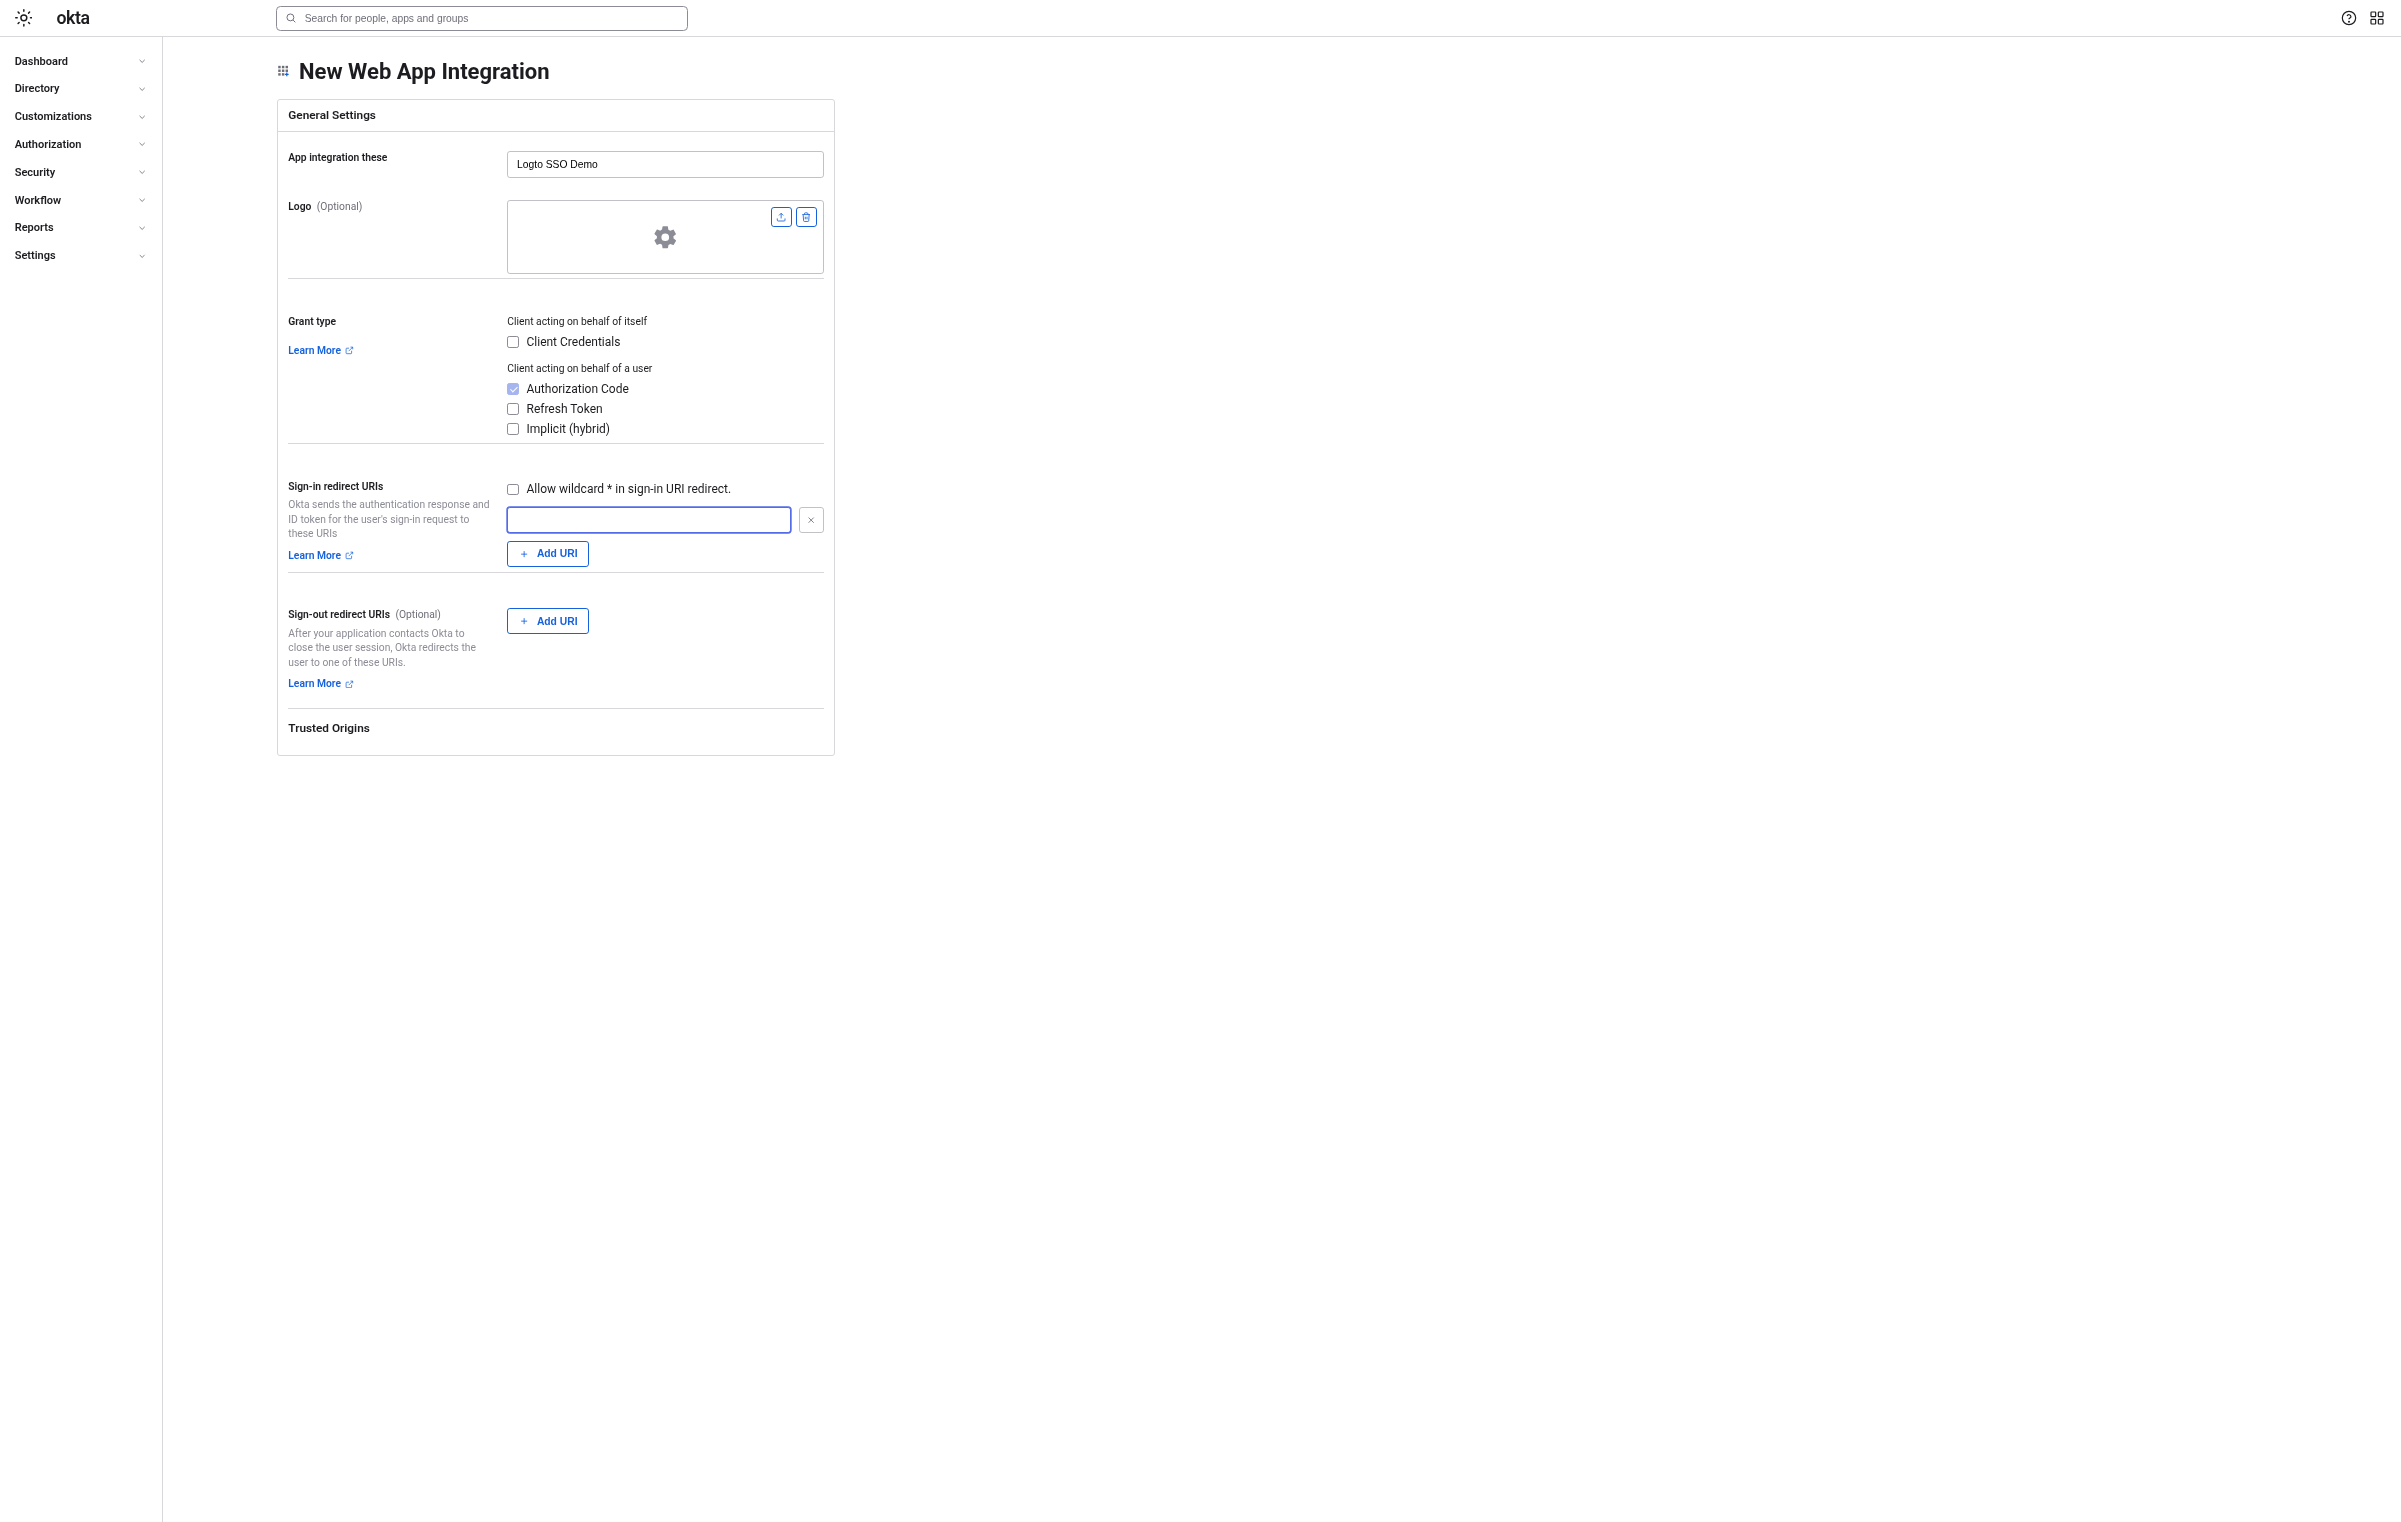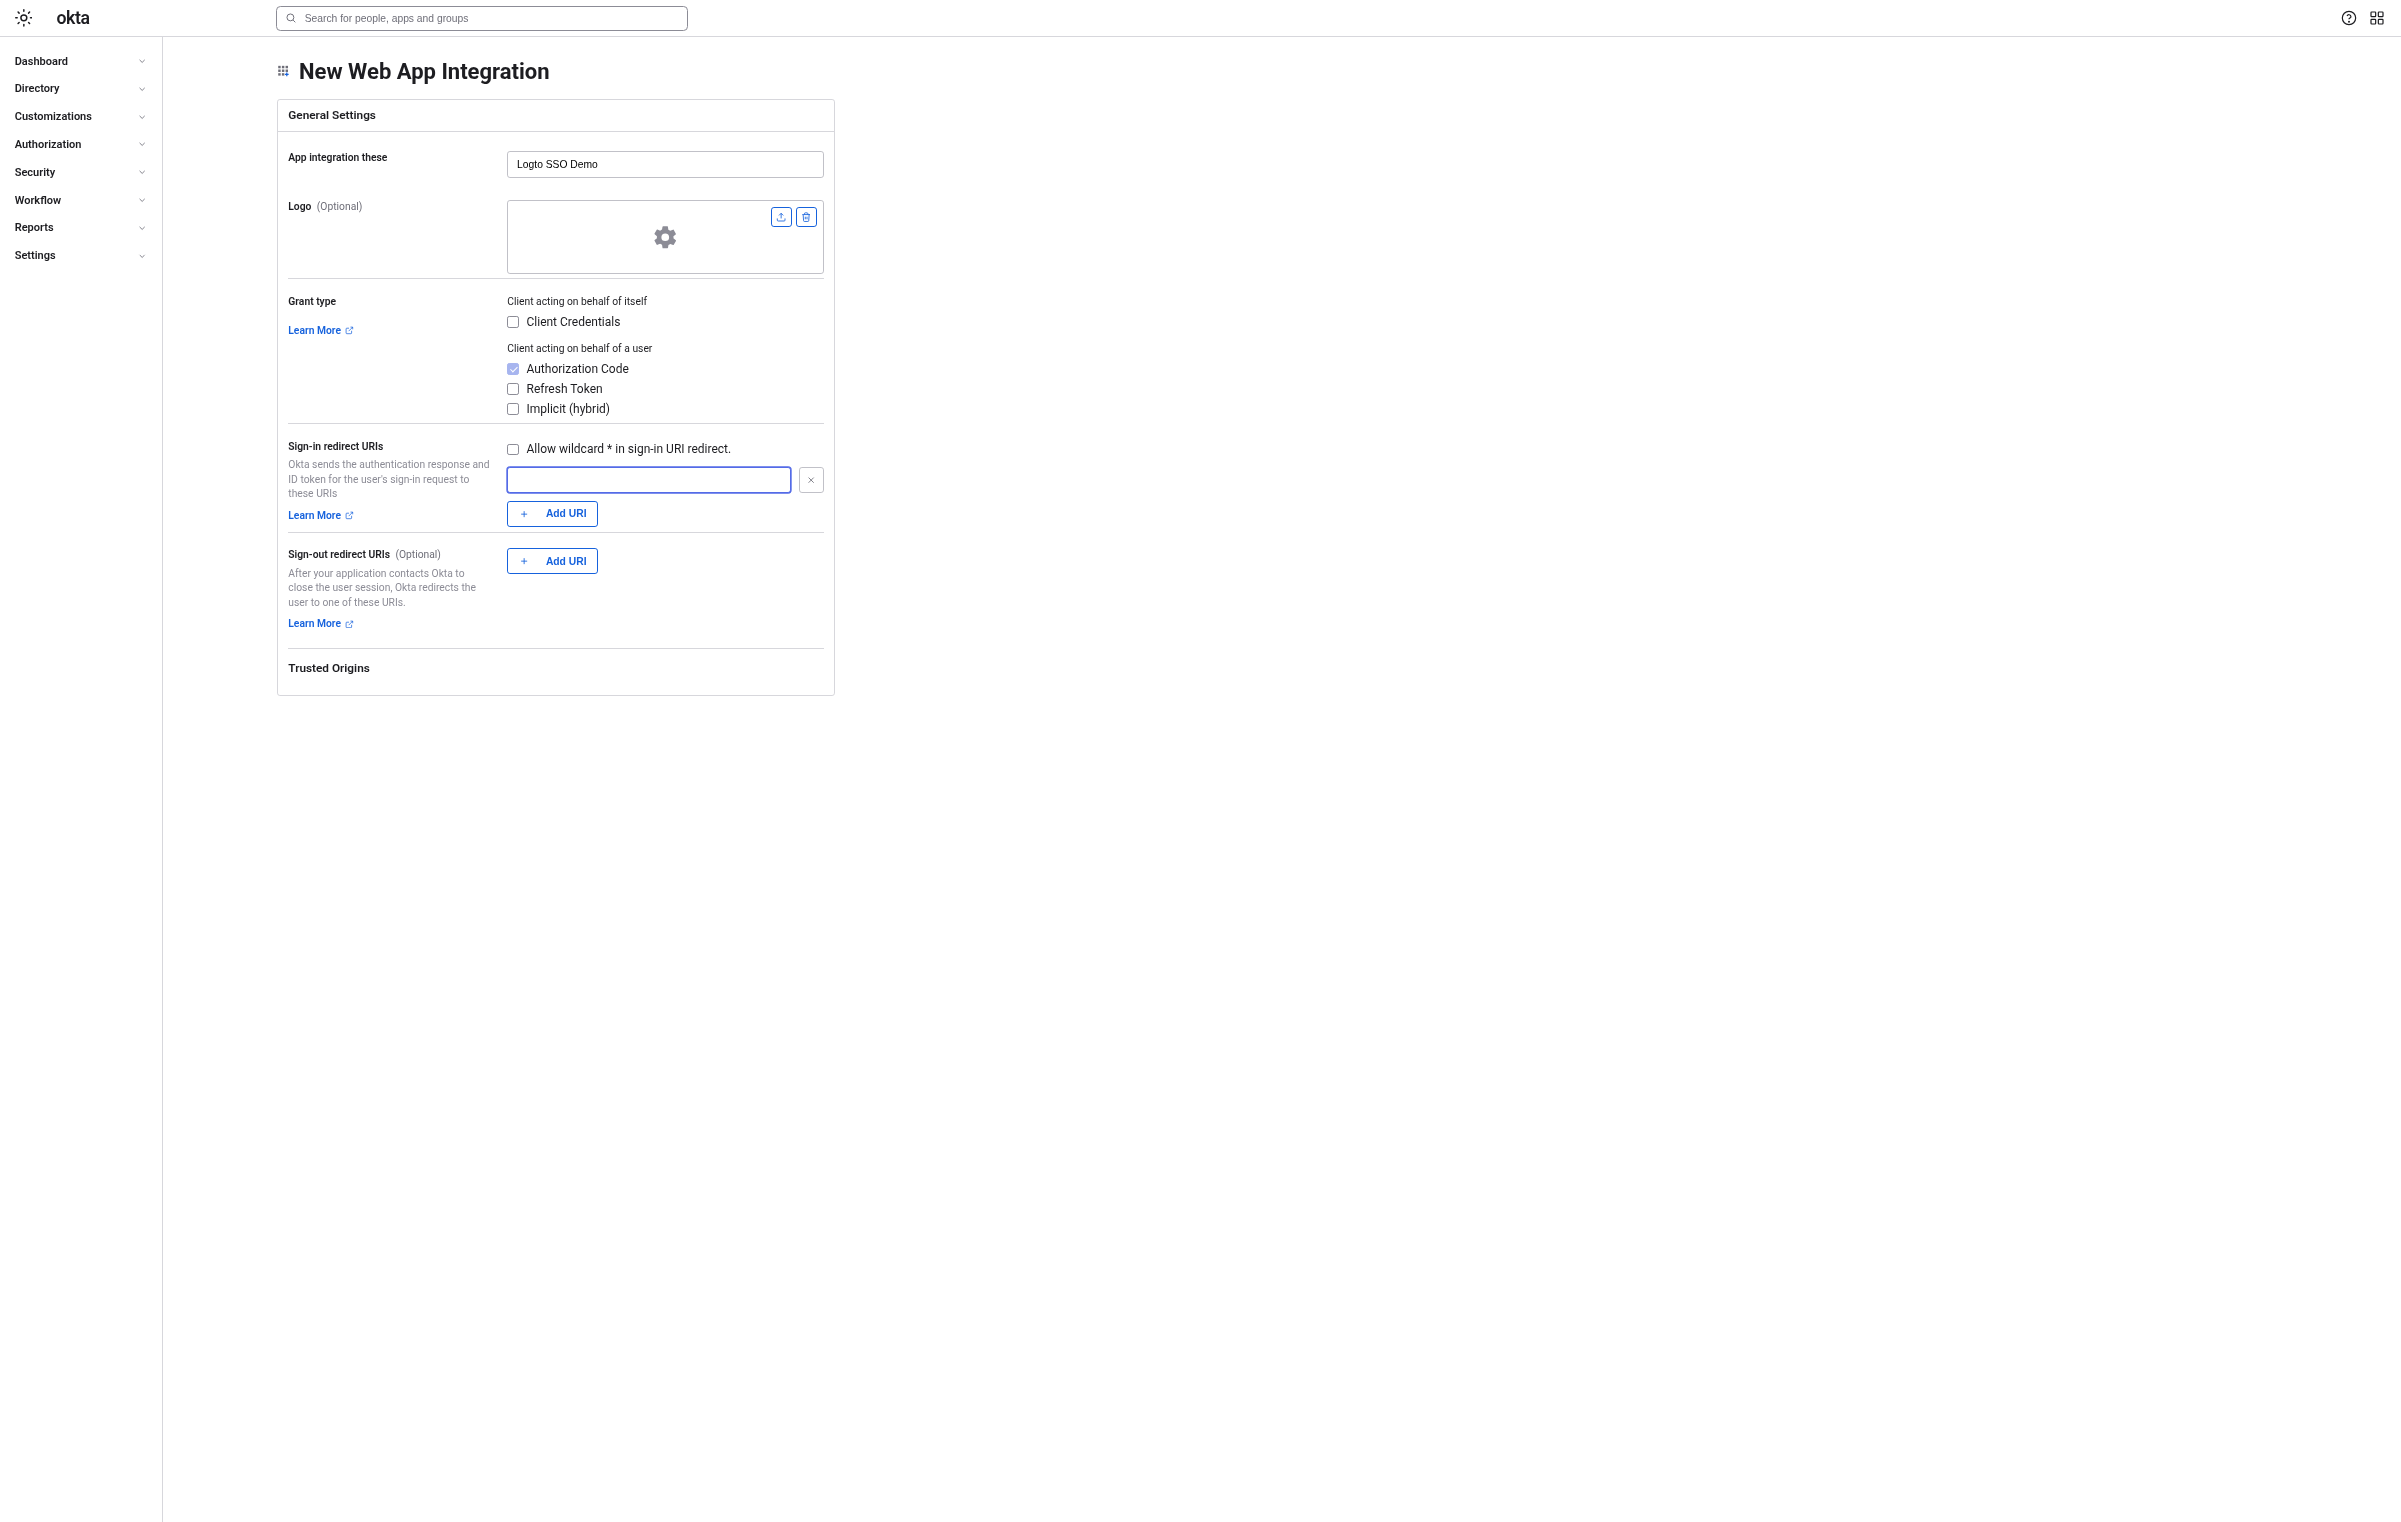--- a/index.html
+++ b/index.html
@@ -26,21 +26,21 @@
 .content { flex: 1; padding: 22px 0 29px 114px; }
 .page-title-row { display: flex; align-items: center; gap: 7.4px; margin-bottom: 14.7px; }
 .page-title { font-size: 22px; font-weight: 700; }
 .title-icon { width: 14.7px; height: 14.7px; }
 
 .card { width: 558px; border: 0.7px solid #d7d7dc; border-radius: 2.9px; }
 .card-header { padding: 8.8px 10.3px; border-bottom: 0.7px solid #d7d7dc; font-weight: 600; font-size: 11.8px; }
 .card-body { padding: 14.7px 10.3px 20.6px 10.3px; }
 
 .form-row { display: flex; padding: 4.4px 0; }
-.form-row.bordered { border-bottom: 0.7px solid #d7d7dc; margin-bottom: 11px; }
+.form-row.bordered { border-bottom: 0.7px solid #d7d7dc; margin-bottom: 31px; }
 .form-label-col { width: 219px; flex-shrink: 0; }
 .form-label { font-weight: 600; font-size: 10.3px; }
 .form-label .optional { font-weight: 400; color: #6e6e78; margin-left: 2.9px; }
 .form-help { color: #8c8c96; font-size: 10.3px; margin-top: 5.9px; line-height: 1.4; padding-right: 17.7px; }
 .learn-more { color: #1662dd; font-weight: 600; display: inline-flex; align-items: center; gap: 4.4px; text-decoration: none; margin-top: 7.4px; cursor: pointer; }
 .learn-more.mt-lg { margin-top: 16px; }
 .form-control-col { flex: 1; }
 
 .text-input { width: 100%; height: 26.5px; border: 0.7px solid #c1c1c8; border-radius: 2.9px; padding: 0 8.8px; font-size: 10.3px; outline: none; }
 .text-input.focused { border: 1.5px solid #546be7; box-shadow: 0 0 0 0.7px #546be7; }
@@ -53,21 +53,21 @@
 .checkbox-row { display: flex; align-items: center; gap: 7.4px; padding: 2.9px 0; }
 .chk { width: 11.8px; height: 11.8px; border: 0.7px solid #8c8c96; border-radius: 2.2px; flex-shrink: 0; position: relative; cursor: pointer; }
 .chk.checked { background: #a7b5ef; border-color: #a7b5ef; }
 .chk.checked::after { content: ""; position: absolute; left: 3.7px; top: 0.7px; width: 2.9px; height: 5.9px; border: solid #fff; border-width: 0 1.5px 1.5px 0; transform: rotate(45deg); }
 .checkbox-label { font-size: 12px; }
 
 .uri-row { display: flex; gap: 7.4px; margin-bottom: 7.4px; }
 .uri-input { flex: 1; }
 .uri-remove-btn { width: 25px; height: 26.5px; border: 0.7px solid #c1c1c8; border-radius: 2.9px; display: flex; align-items: center; justify-content: center; cursor: pointer; background: #fff; }
 
-.add-btn { height: 26.5px; border: 0.7px solid #1662dd; color: #1662dd; background: #fff; border-radius: 2.9px; padding: 0 10.3px; display: inline-flex; align-items: center; gap: 17px; font-weight: 600; cursor: pointer; font-size: 10.3px; }
+.add-btn { height: 26.5px; border: 0.7px solid #1662dd; color: #1662dd; background: #fff; border-radius: 2.9px; padding: 0 10.3px; display: inline-flex; align-items: center; gap: 8px; font-weight: 600; cursor: pointer; font-size: 10.3px; }
 
 .section-title { font-weight: 600; font-size: 11.8px; padding-top: 11.8px; border-top: 0.7px solid #d7d7dc; margin-top: 13.2px; }
 
 svg { display: block; }
 </style>
 </head>
 <body>
 
 <div class="header">
   <div class="logo-wrap">

